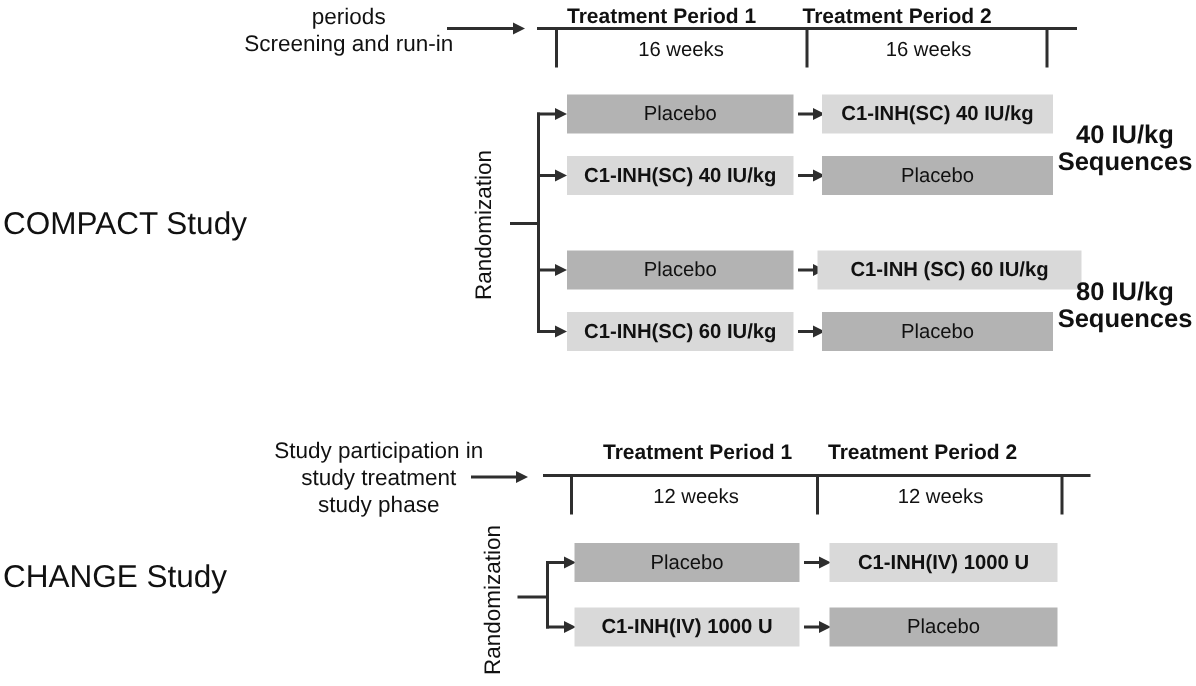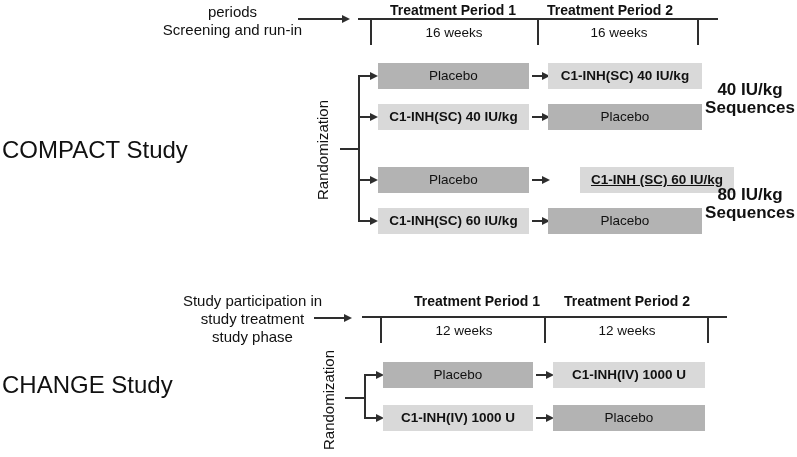--- a/index.html
+++ b/index.html
@@ -7,23 +7,23 @@
     --active-box:#d9d9d9;
     --line:#2e2e2e;
     --text:#111111;
   }
   html,body{margin:0;padding:0;background:#ffffff;}
   #figure{
     position:relative;width:797px;height:457px;background:#ffffff;
     font-family:"Liberation Sans", sans-serif;color:var(--text);overflow:hidden;
   }
   .abs{position:absolute;}
-  .study-label{font-size:24px;line-height:26px;white-space:nowrap;}
+  .study-label{font-size:21px;line-height:26px;white-space:nowrap;}
   .pre-label{font-size:15px;line-height:18px;text-align:center;}
-  .period-header{font-size:14px;font-weight:700;text-align:center;white-space:nowrap;}
+  .period-header{font-size:14px;font-weight:700;text-align:left;white-space:nowrap;}
   .duration{font-size:13.5px;text-align:center;white-space:nowrap;}
   .seq-label{font-size:17px;font-weight:700;text-align:center;line-height:18px;white-space:nowrap;}
   .rot-label{
     font-size:15px;text-align:center;white-space:nowrap;
     transform:rotate(-90deg);
   }
   .hline{background:var(--line);height:2px;}
   .vline{background:var(--line);width:2px;}
   .tick{background:var(--line);width:2px;}
   .harrow{background:var(--line);height:2px;}
@@ -73,21 +73,21 @@
   <div class="abs tbox placebo" style="left:378px;top:63px;width:151px;">Placebo</div>
   <div class="abs harrow" style="left:532px;top:75px;width:10px;"></div>
   <div class="abs tbox active" style="left:548px;top:63px;width:154px;">C1-INH(SC) 40 IU/kg</div>
 
   <div class="abs tbox active" style="left:378px;top:104px;width:151px;">C1-INH(SC) 40 IU/kg</div>
   <div class="abs harrow" style="left:532px;top:116px;width:10px;"></div>
   <div class="abs tbox placebo" style="left:548px;top:104px;width:154px;">Placebo</div>
 
   <div class="abs tbox placebo" style="left:378px;top:167px;width:151px;">Placebo</div>
   <div class="abs harrow" style="left:532px;top:179px;width:10px;"></div>
-  <div class="abs tbox active" style="left:580px;top:167px;width:154px;text-decoration:underline;">C1-INH (SC) 60 IU/kg</div>
+  <div class="abs tbox active" style="left:545px;top:167px;width:176px;">C1-INH (SC) 60 IU/kg</div>
 
   <div class="abs tbox active" style="left:378px;top:208px;width:151px;">C1-INH(SC) 60 IU/kg</div>
   <div class="abs harrow" style="left:532px;top:220px;width:10px;"></div>
   <div class="abs tbox placebo" style="left:548px;top:208px;width:154px;">Placebo</div>
 
   <div class="abs seq-label" style="left:703px;top:81px;width:94px;">
     <div>40 IU/kg</div>
     <div>Sequences</div>
   </div>
   <div class="abs seq-label" style="left:703px;top:186px;width:94px;">

